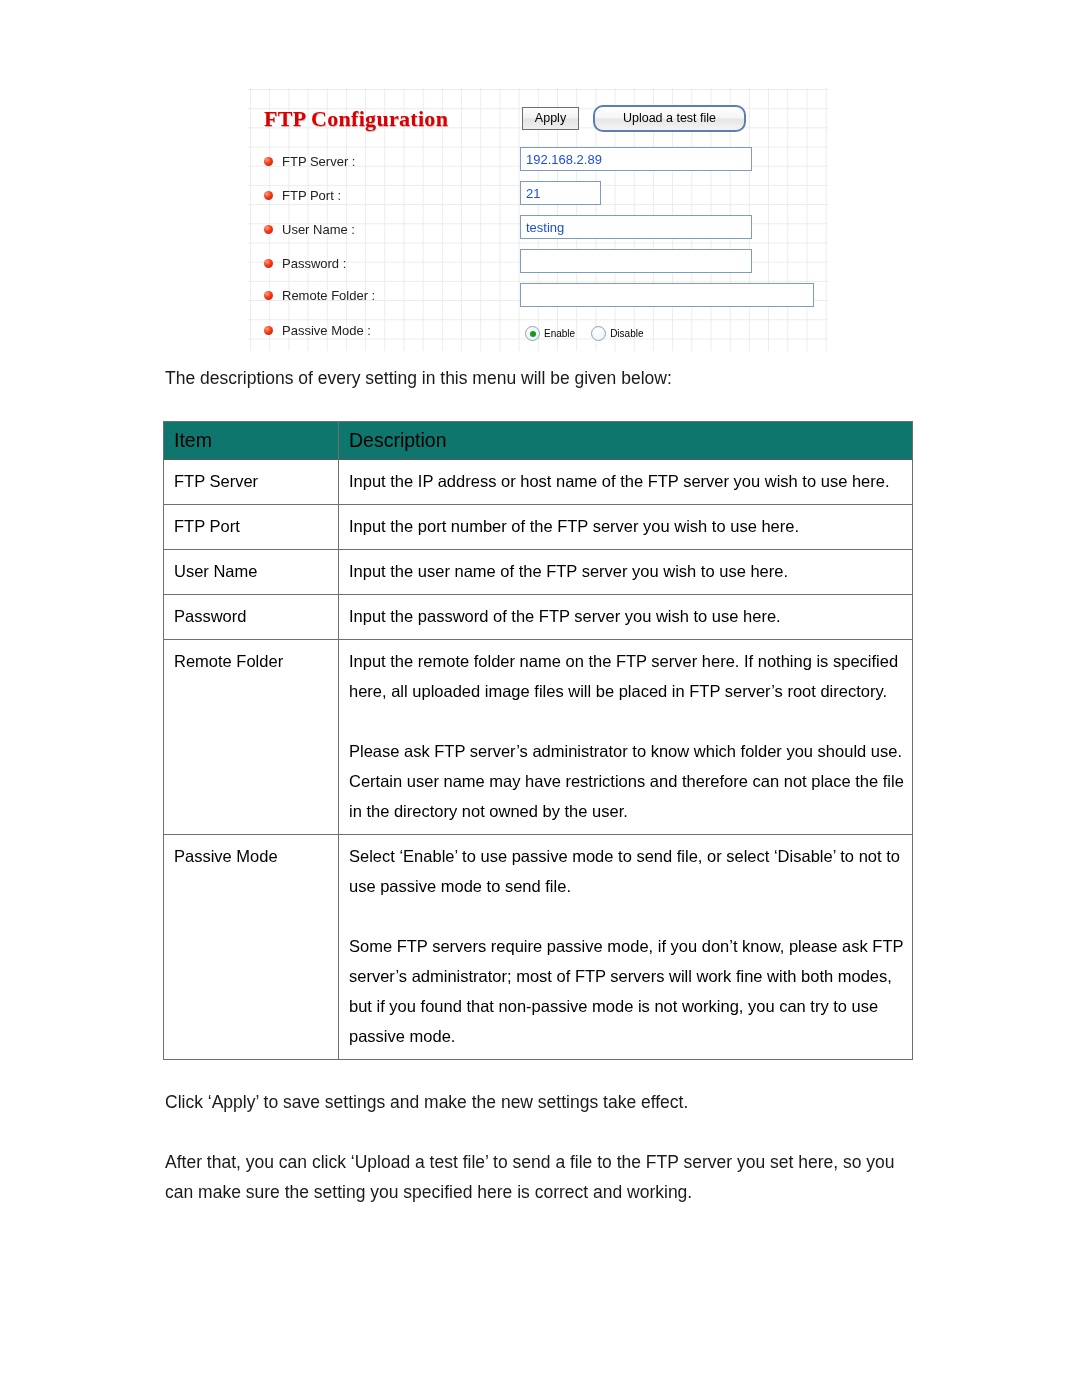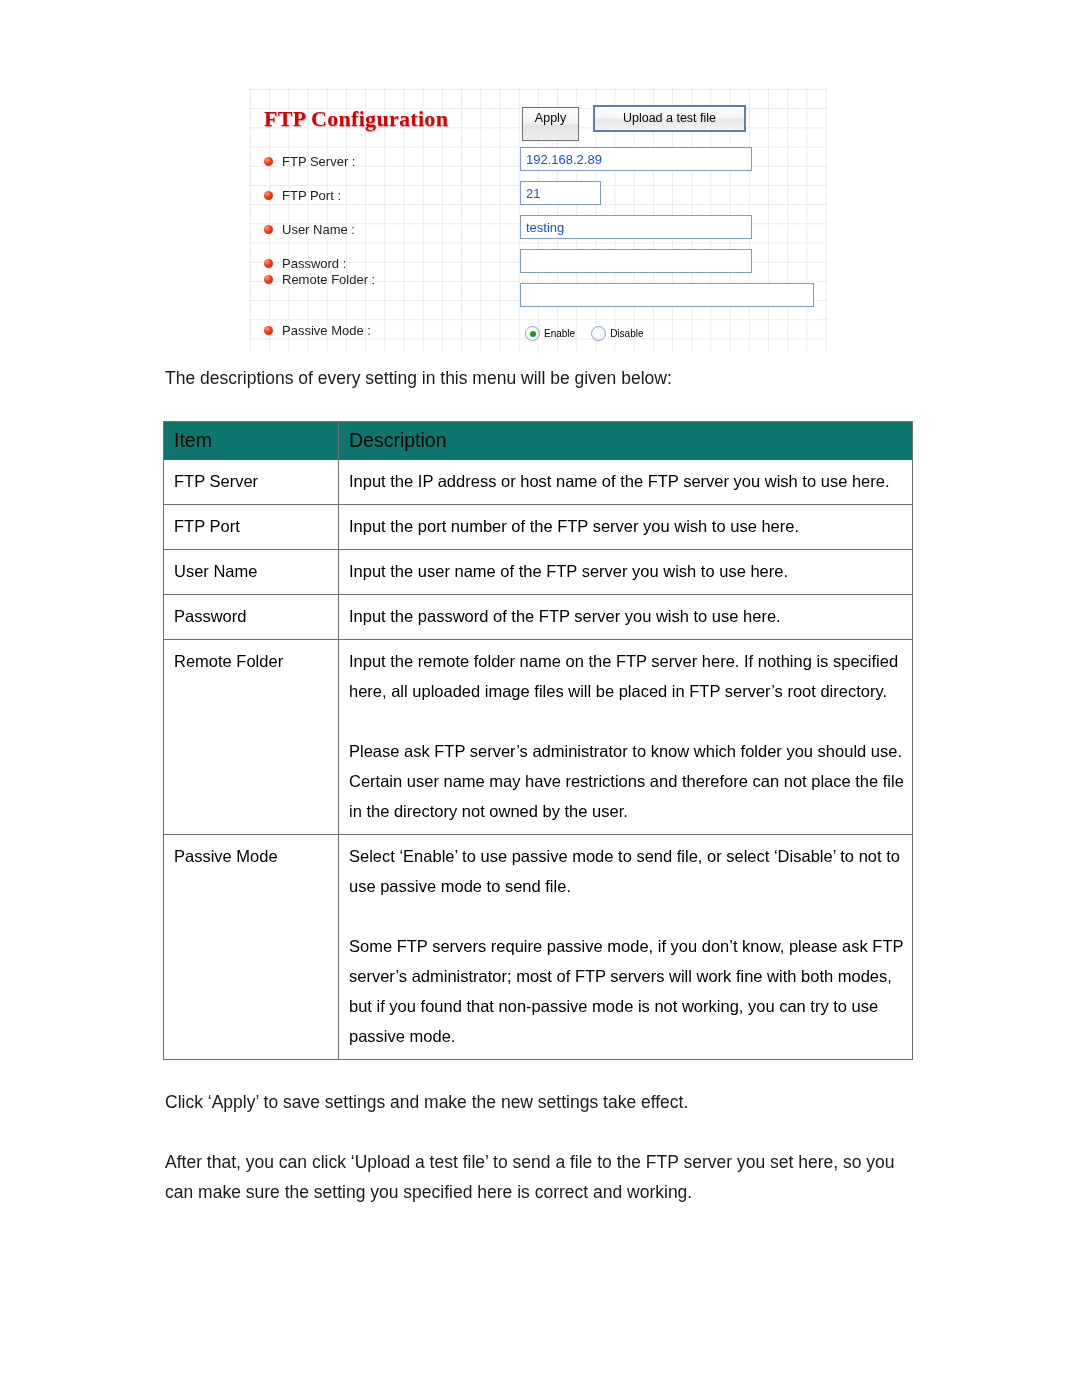--- a/index.html
+++ b/index.html
@@ -51,32 +51,32 @@
     background: linear-gradient(to bottom, #fdfdfd 0%, #f2f2f2 45%, #e3e3e3 55%, #efefef 100%);
     text-align: center;
     white-space: nowrap;
     cursor: pointer;
     box-sizing: border-box;
   }
   .btn-apply {
     left: 274px;
     top: 19px;
     width: 57px;
-    height: 34px;
+    height: 23px;
     line-height: 21px;
     border: 1px solid #6d6d6d;
   }
   .btn-upload {
     left: 345px;
     top: 17px;
     width: 153px;
     height: 27px;
     line-height: 23px;
     border: 2px solid #5a7fb0;
-    border-radius: 0;
+    border-radius: 10px;
     background: linear-gradient(to bottom, #ffffff 0%, #f6f6f6 45%, #e6e6e6 55%, #f4f4f4 100%);
   }
 
   .field-row {
     position: absolute;
     left: 16px;
     height: 22px;
     display: flex;
     align-items: center;
   }
@@ -204,21 +204,21 @@
     <span class="field-label">User Name :</span>
   </div>
   <input class="txt" style="left: 272px; top: 127px; width: 232px; height: 24px;" value="testing">
 
   <div class="field-row" style="top:164px;">
     <span class="bullet"></span>
     <span class="field-label">Password :</span>
   </div>
   <input class="txt" style="left: 272px; top: 161px; width: 232px; height: 24px;" value="">
 
-  <div class="field-row" style="top:180px;align-items:center;">
+  <div class="field-row" style="top:196px;align-items:center;">
     <span class="bullet"></span>
     <span class="field-label">Remote Folder :</span>
   </div>
   <input class="txt" style="left: 272px; top: 195px; width: 294px; height: 24px;" value="">
 
   <div class="field-row" style="top:231px;">
     <span class="bullet"></span>
     <span class="field-label">Passive Mode :</span>
   </div>
   <div class="radios" style="left:277px; top:231px; height:22px;">

